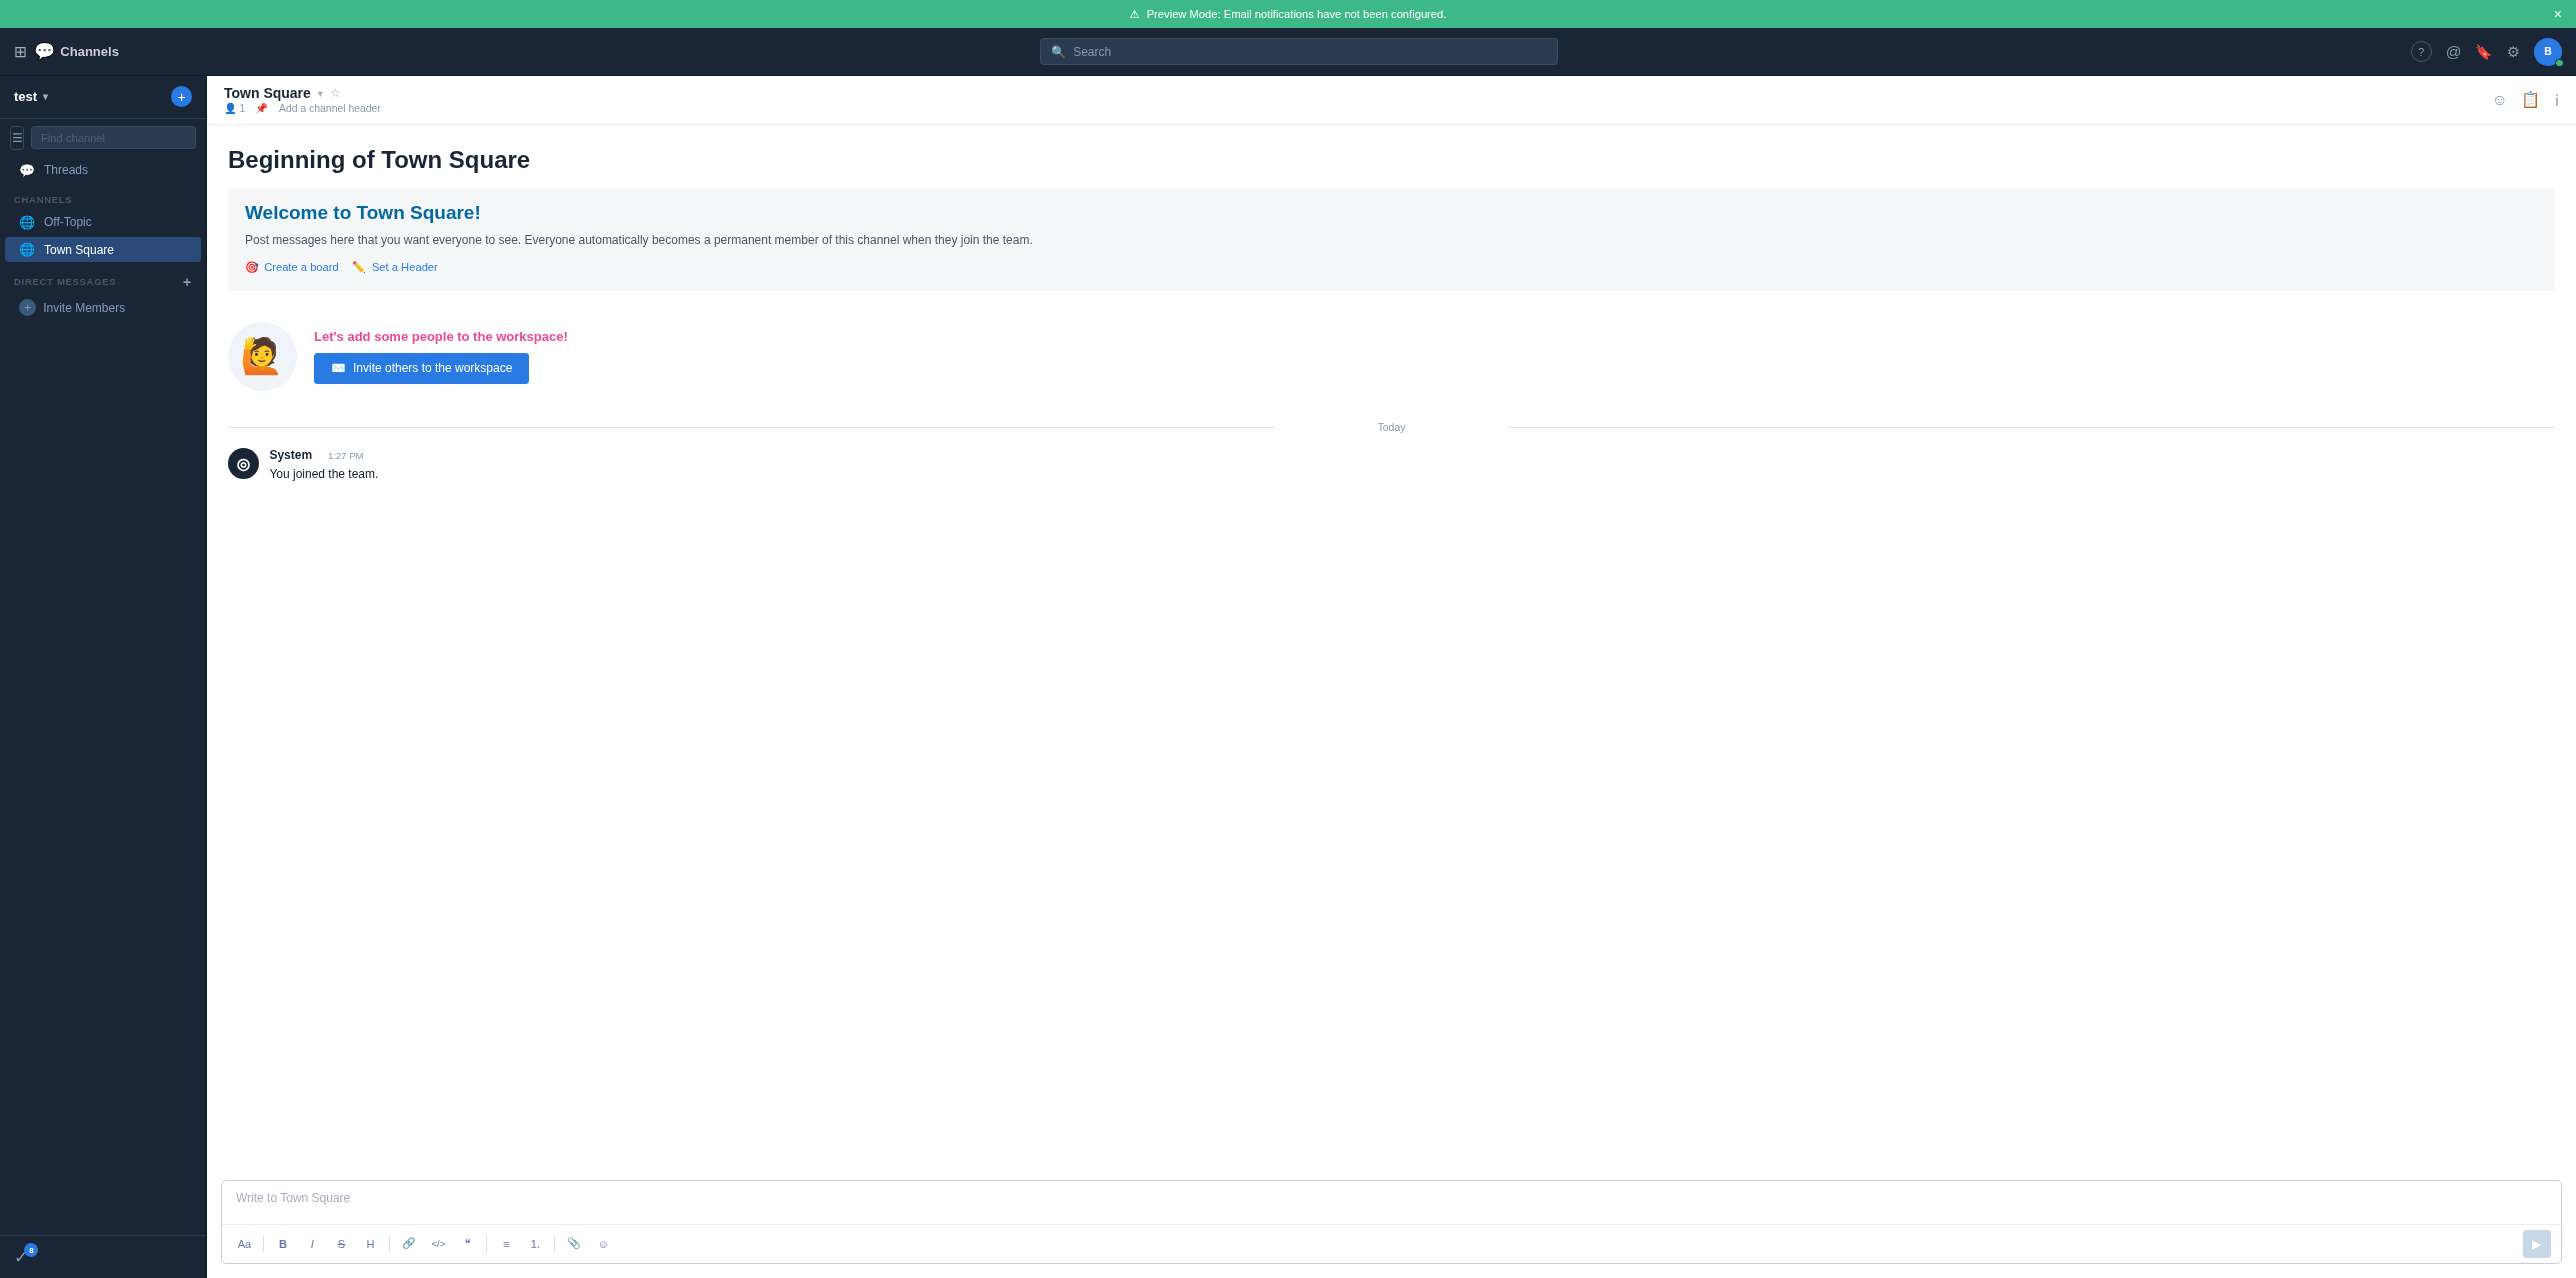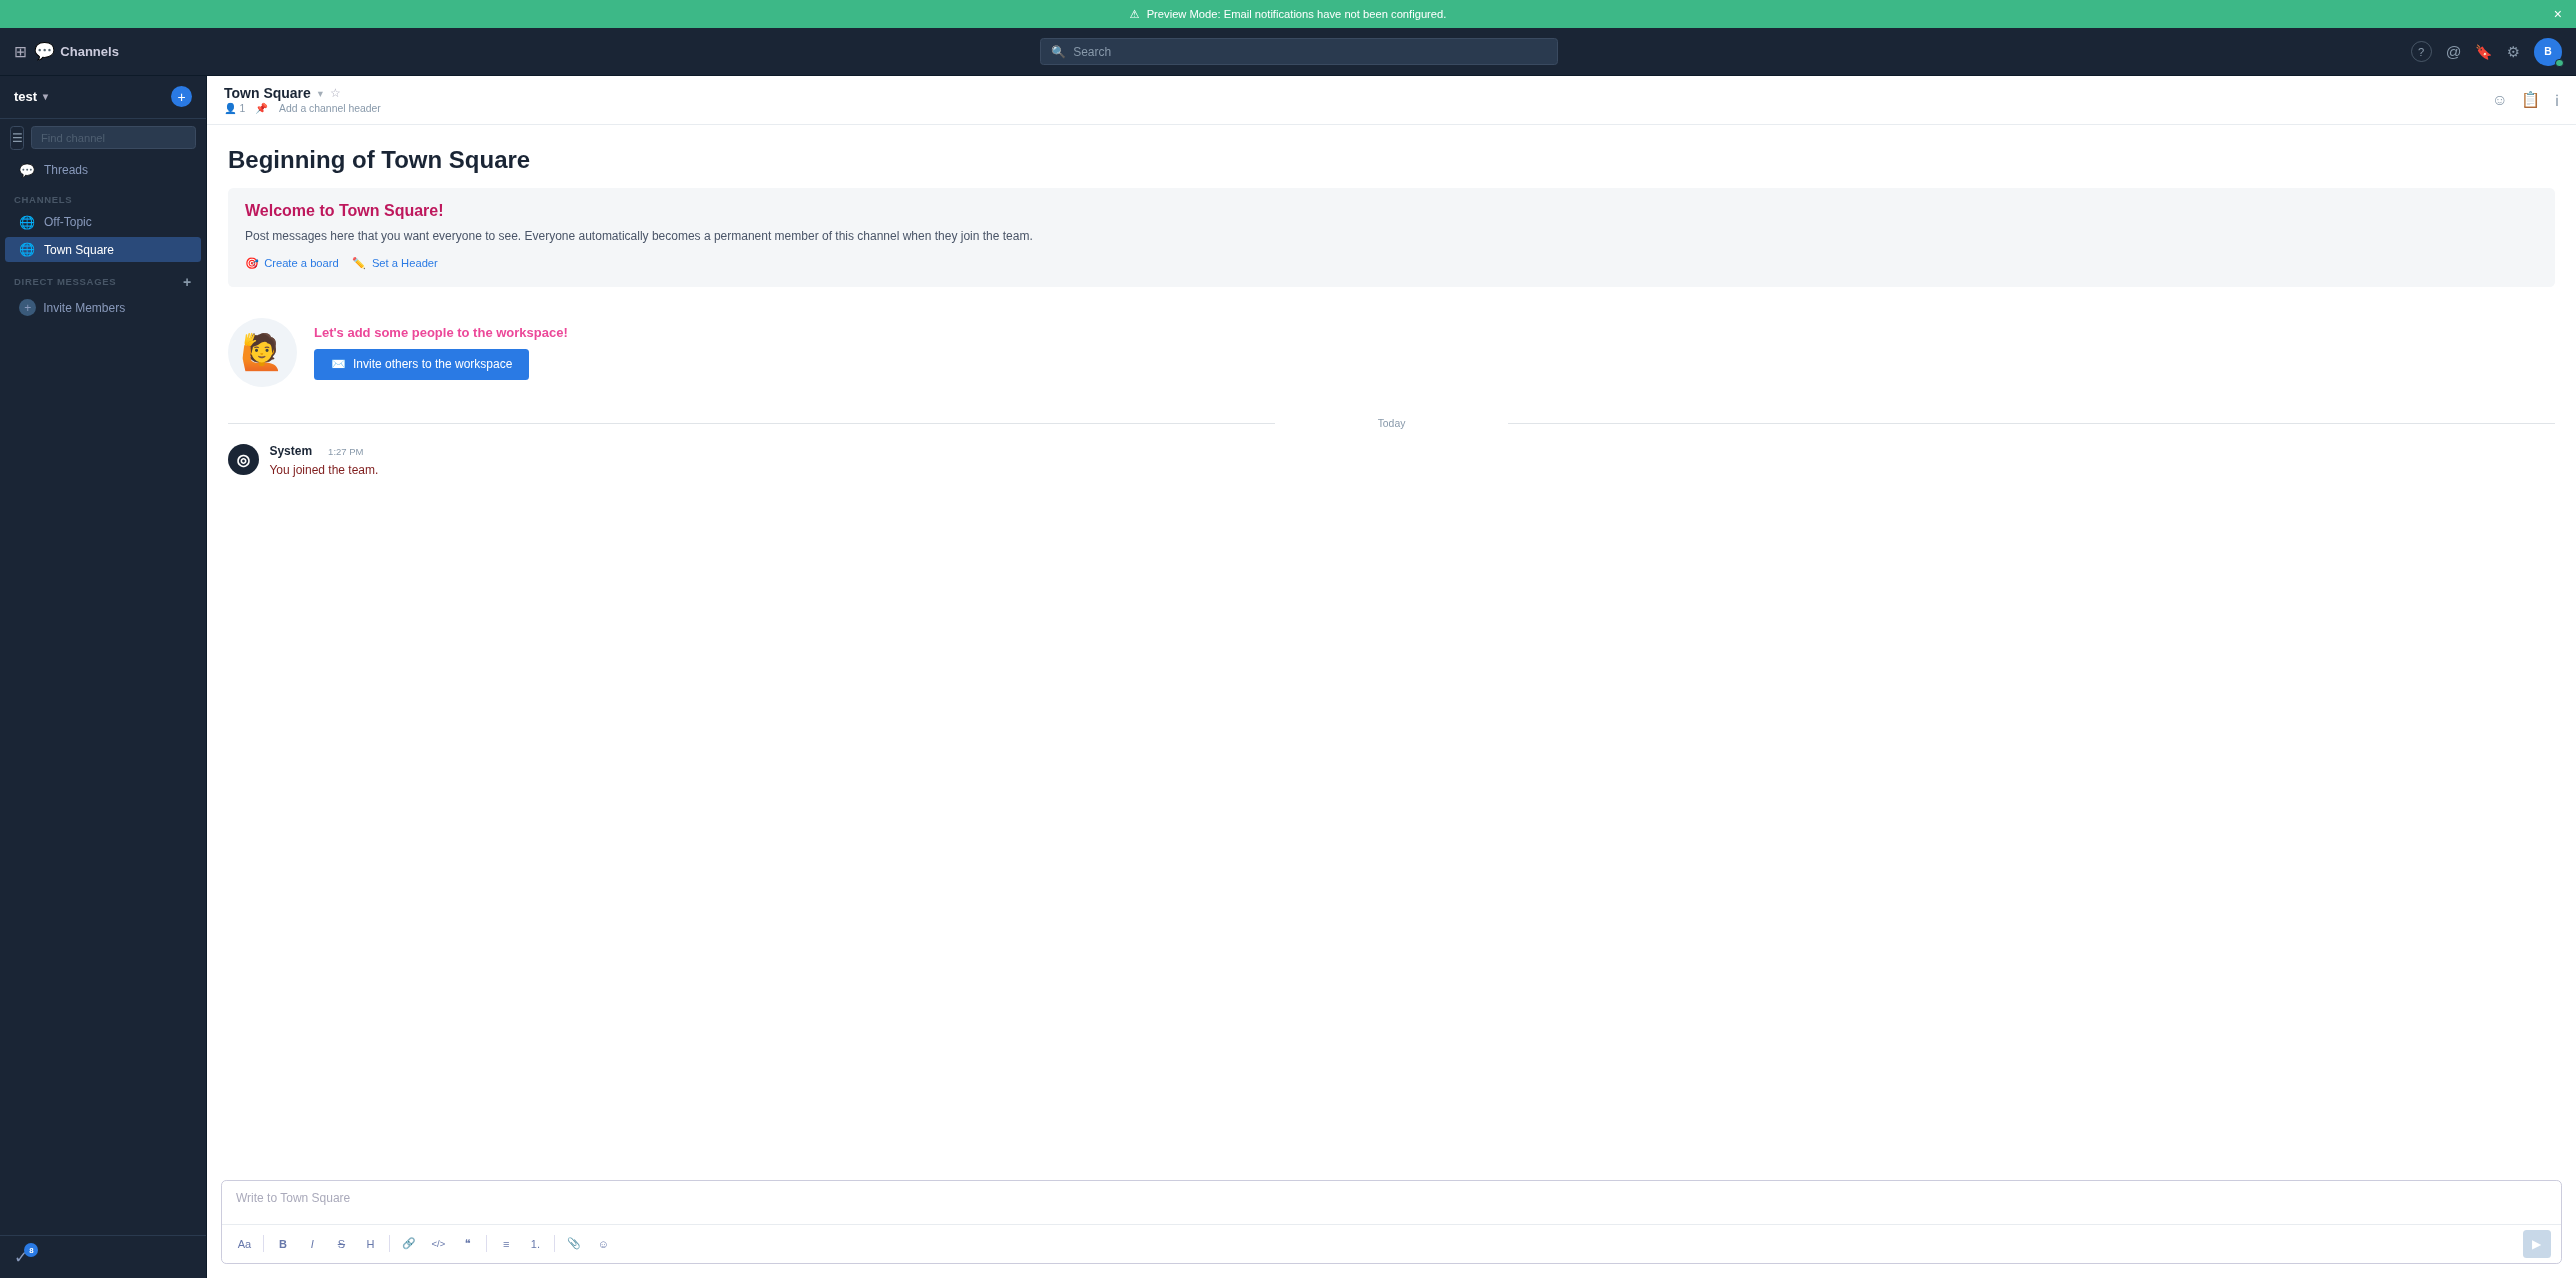--- a/index.html
+++ b/index.html
@@ -237,21 +237,21 @@
       font-size: 24px; font-weight: 700; color: #1a2535;
       margin-bottom: 14px;
     }
 
     .welcome-box {
       background: #f4f6f8;
       border-radius: 5.2px;
       padding: 14px 17px 17px;
       margin-bottom: 17px;
     }
-    .welcome-title { font-size: 16px; font-weight: 700; color: #be185d; margin-bottom: 7px; }
+    .welcome-title { font-size: 19px; font-weight: 700; color: #0369a1; margin-bottom: 7px; }
     .welcome-text { font-size: 12px; color: #4a5568; line-height: 1.5; margin-bottom: 12px; }
     .welcome-actions { display: flex; gap: 14px; align-items: center; }
     .action-link {
       display: flex; align-items: center; gap: 5.2px;
       color: #2a7ae4; font-size: 11.2px; cursor: pointer; font-weight: 500;
       text-decoration: none;
     }
 
     .invite-section {
       display: flex;
@@ -311,21 +311,21 @@
       flex-shrink: 0; font-size: 12px; color: #fff; font-weight: bold;
     }
     .msg-avatar-system {
       background: #1a2535;
       display: flex; align-items: center; justify-content: center;
     }
     .msg-body {}
     .msg-header { display: flex; align-items: center; gap: 16px; margin-bottom: 2.6px; }
     .msg-author { font-size: 12px; font-weight: 700; color: #1a2535; }
     .msg-time { font-size: 9.5px; color: #8899aa; }
-    .msg-text { font-size: 12px; color: #7f1d1d; line-height: 1.5; }
+    .msg-text { font-size: 12px; color: #0f172a; line-height: 1.5; }
 
     
     .composer {
       border: 0.9px solid #ccd;
       border-radius: 5.2px;
       margin: 10.4px 14px 14px;
       background: #fff;
     }
     .composer-input {
       padding: 10.4px 14px 7px;

